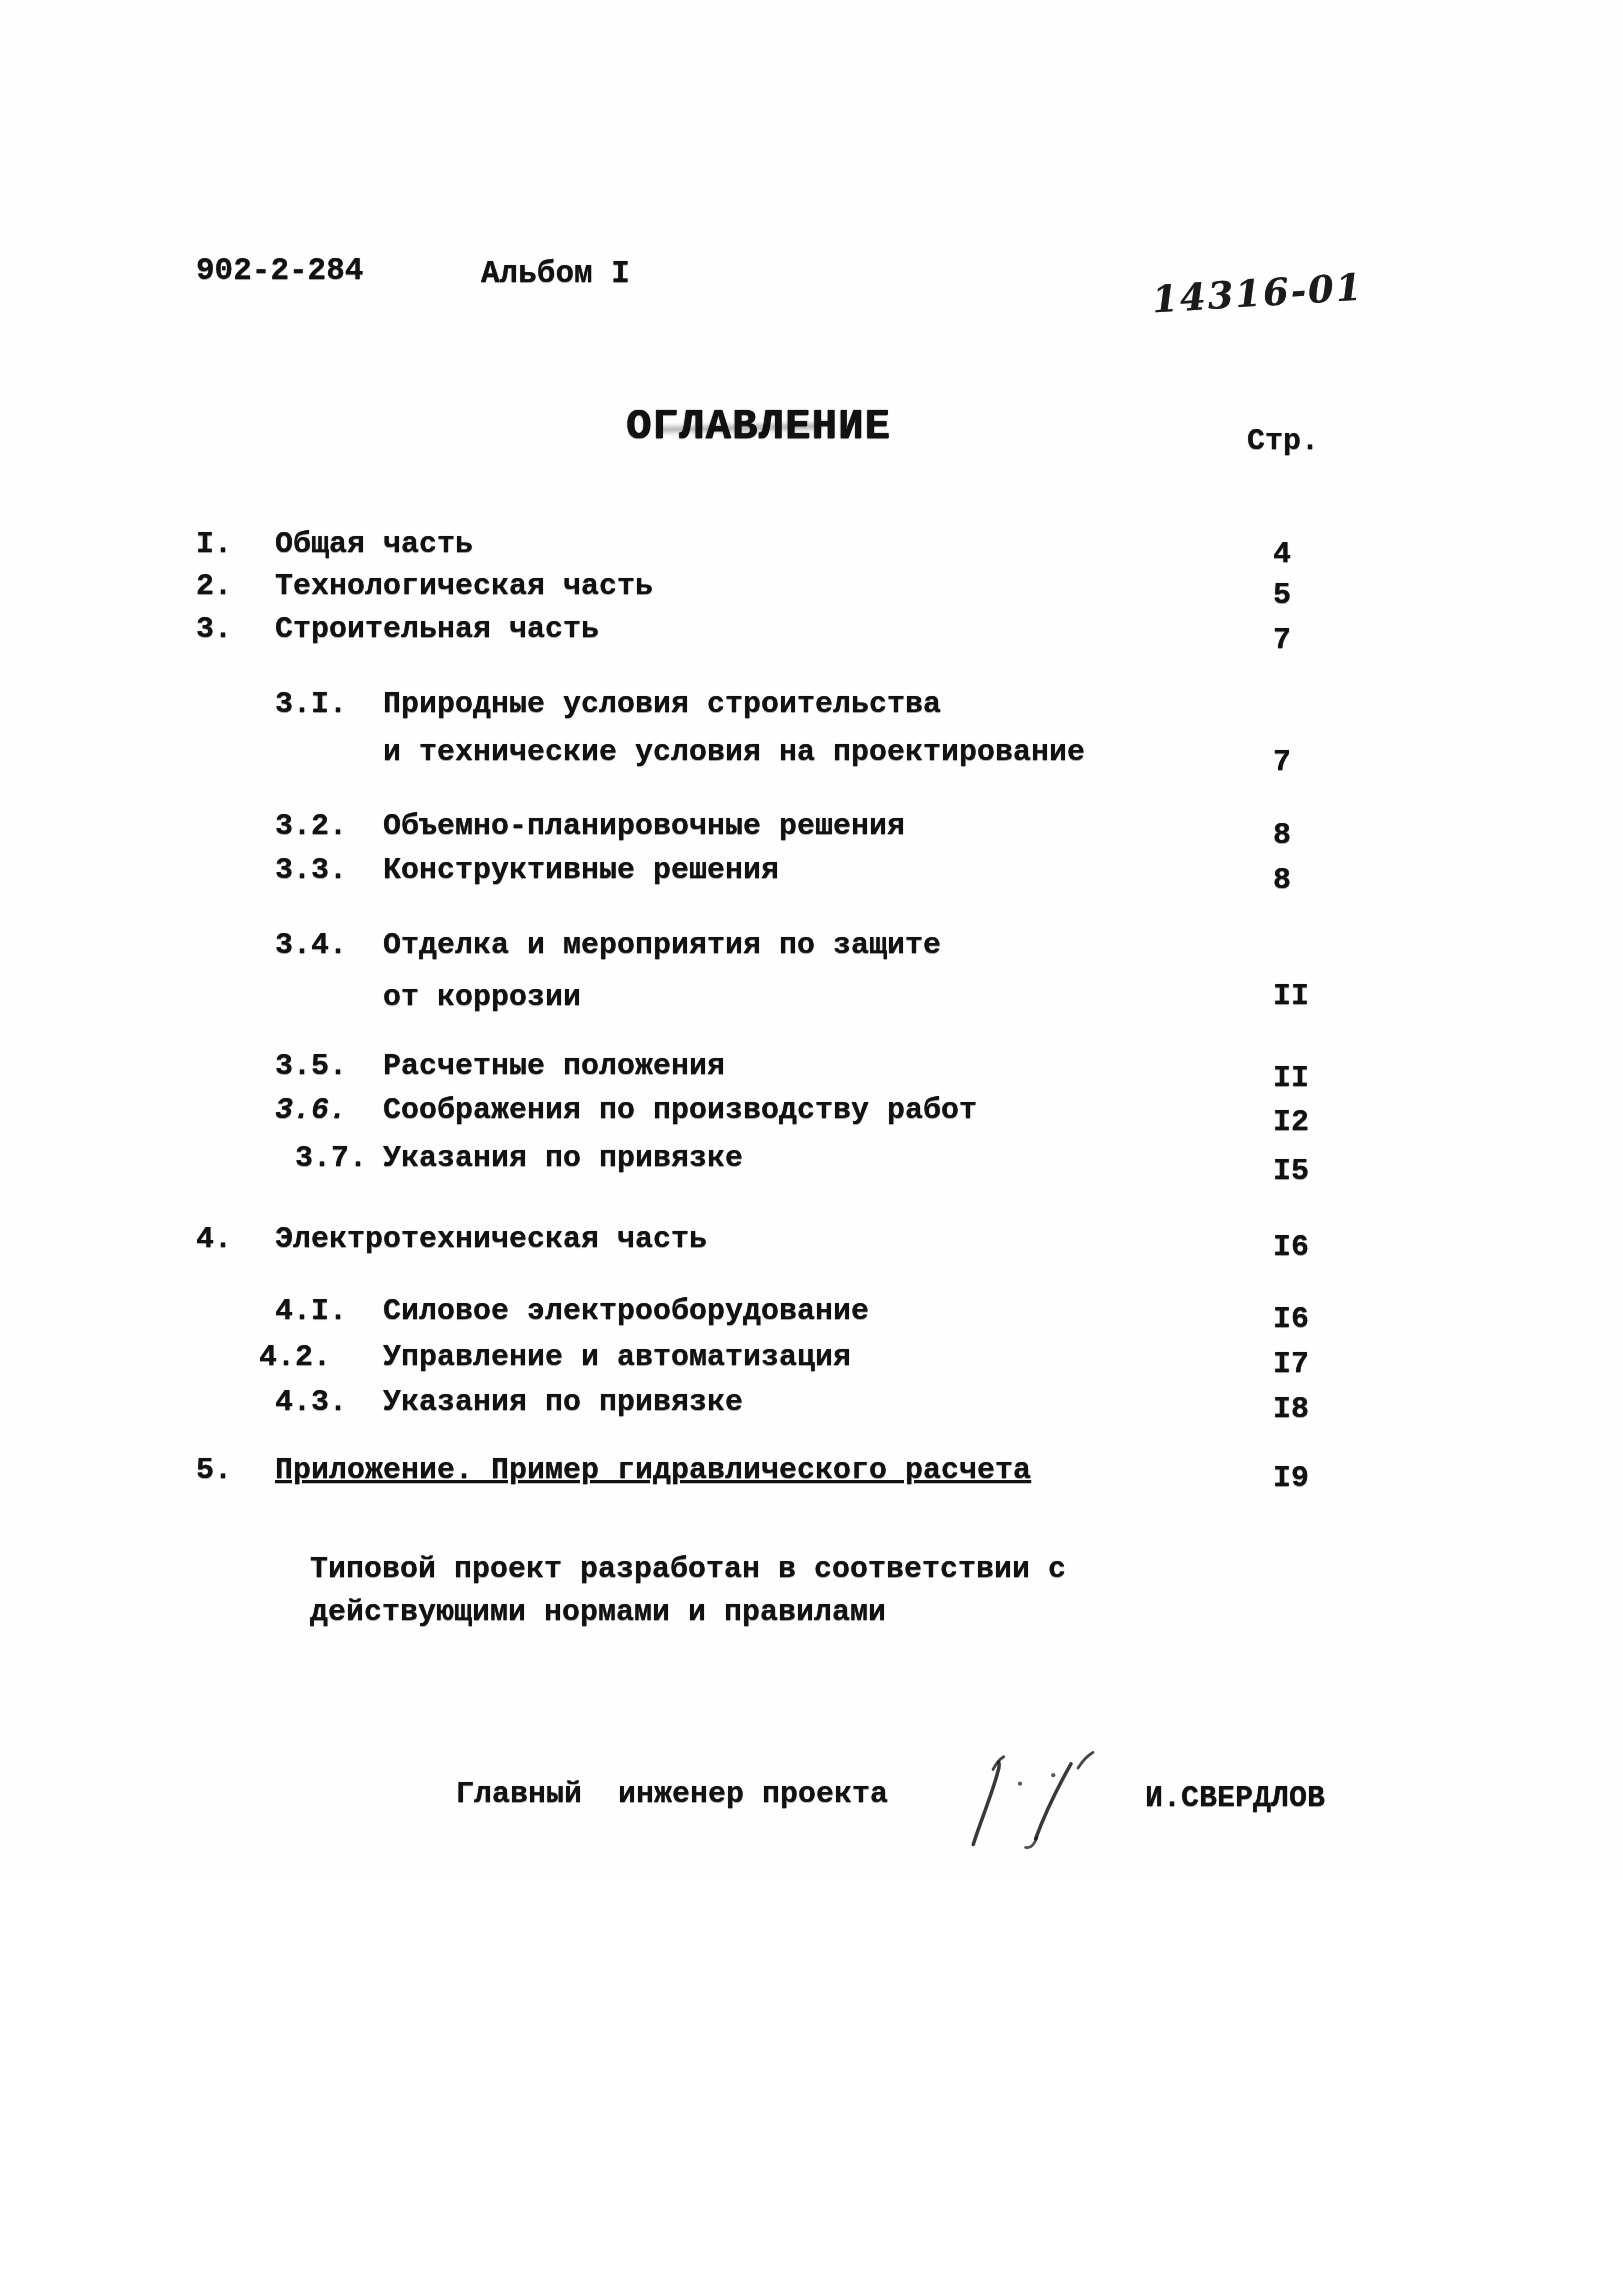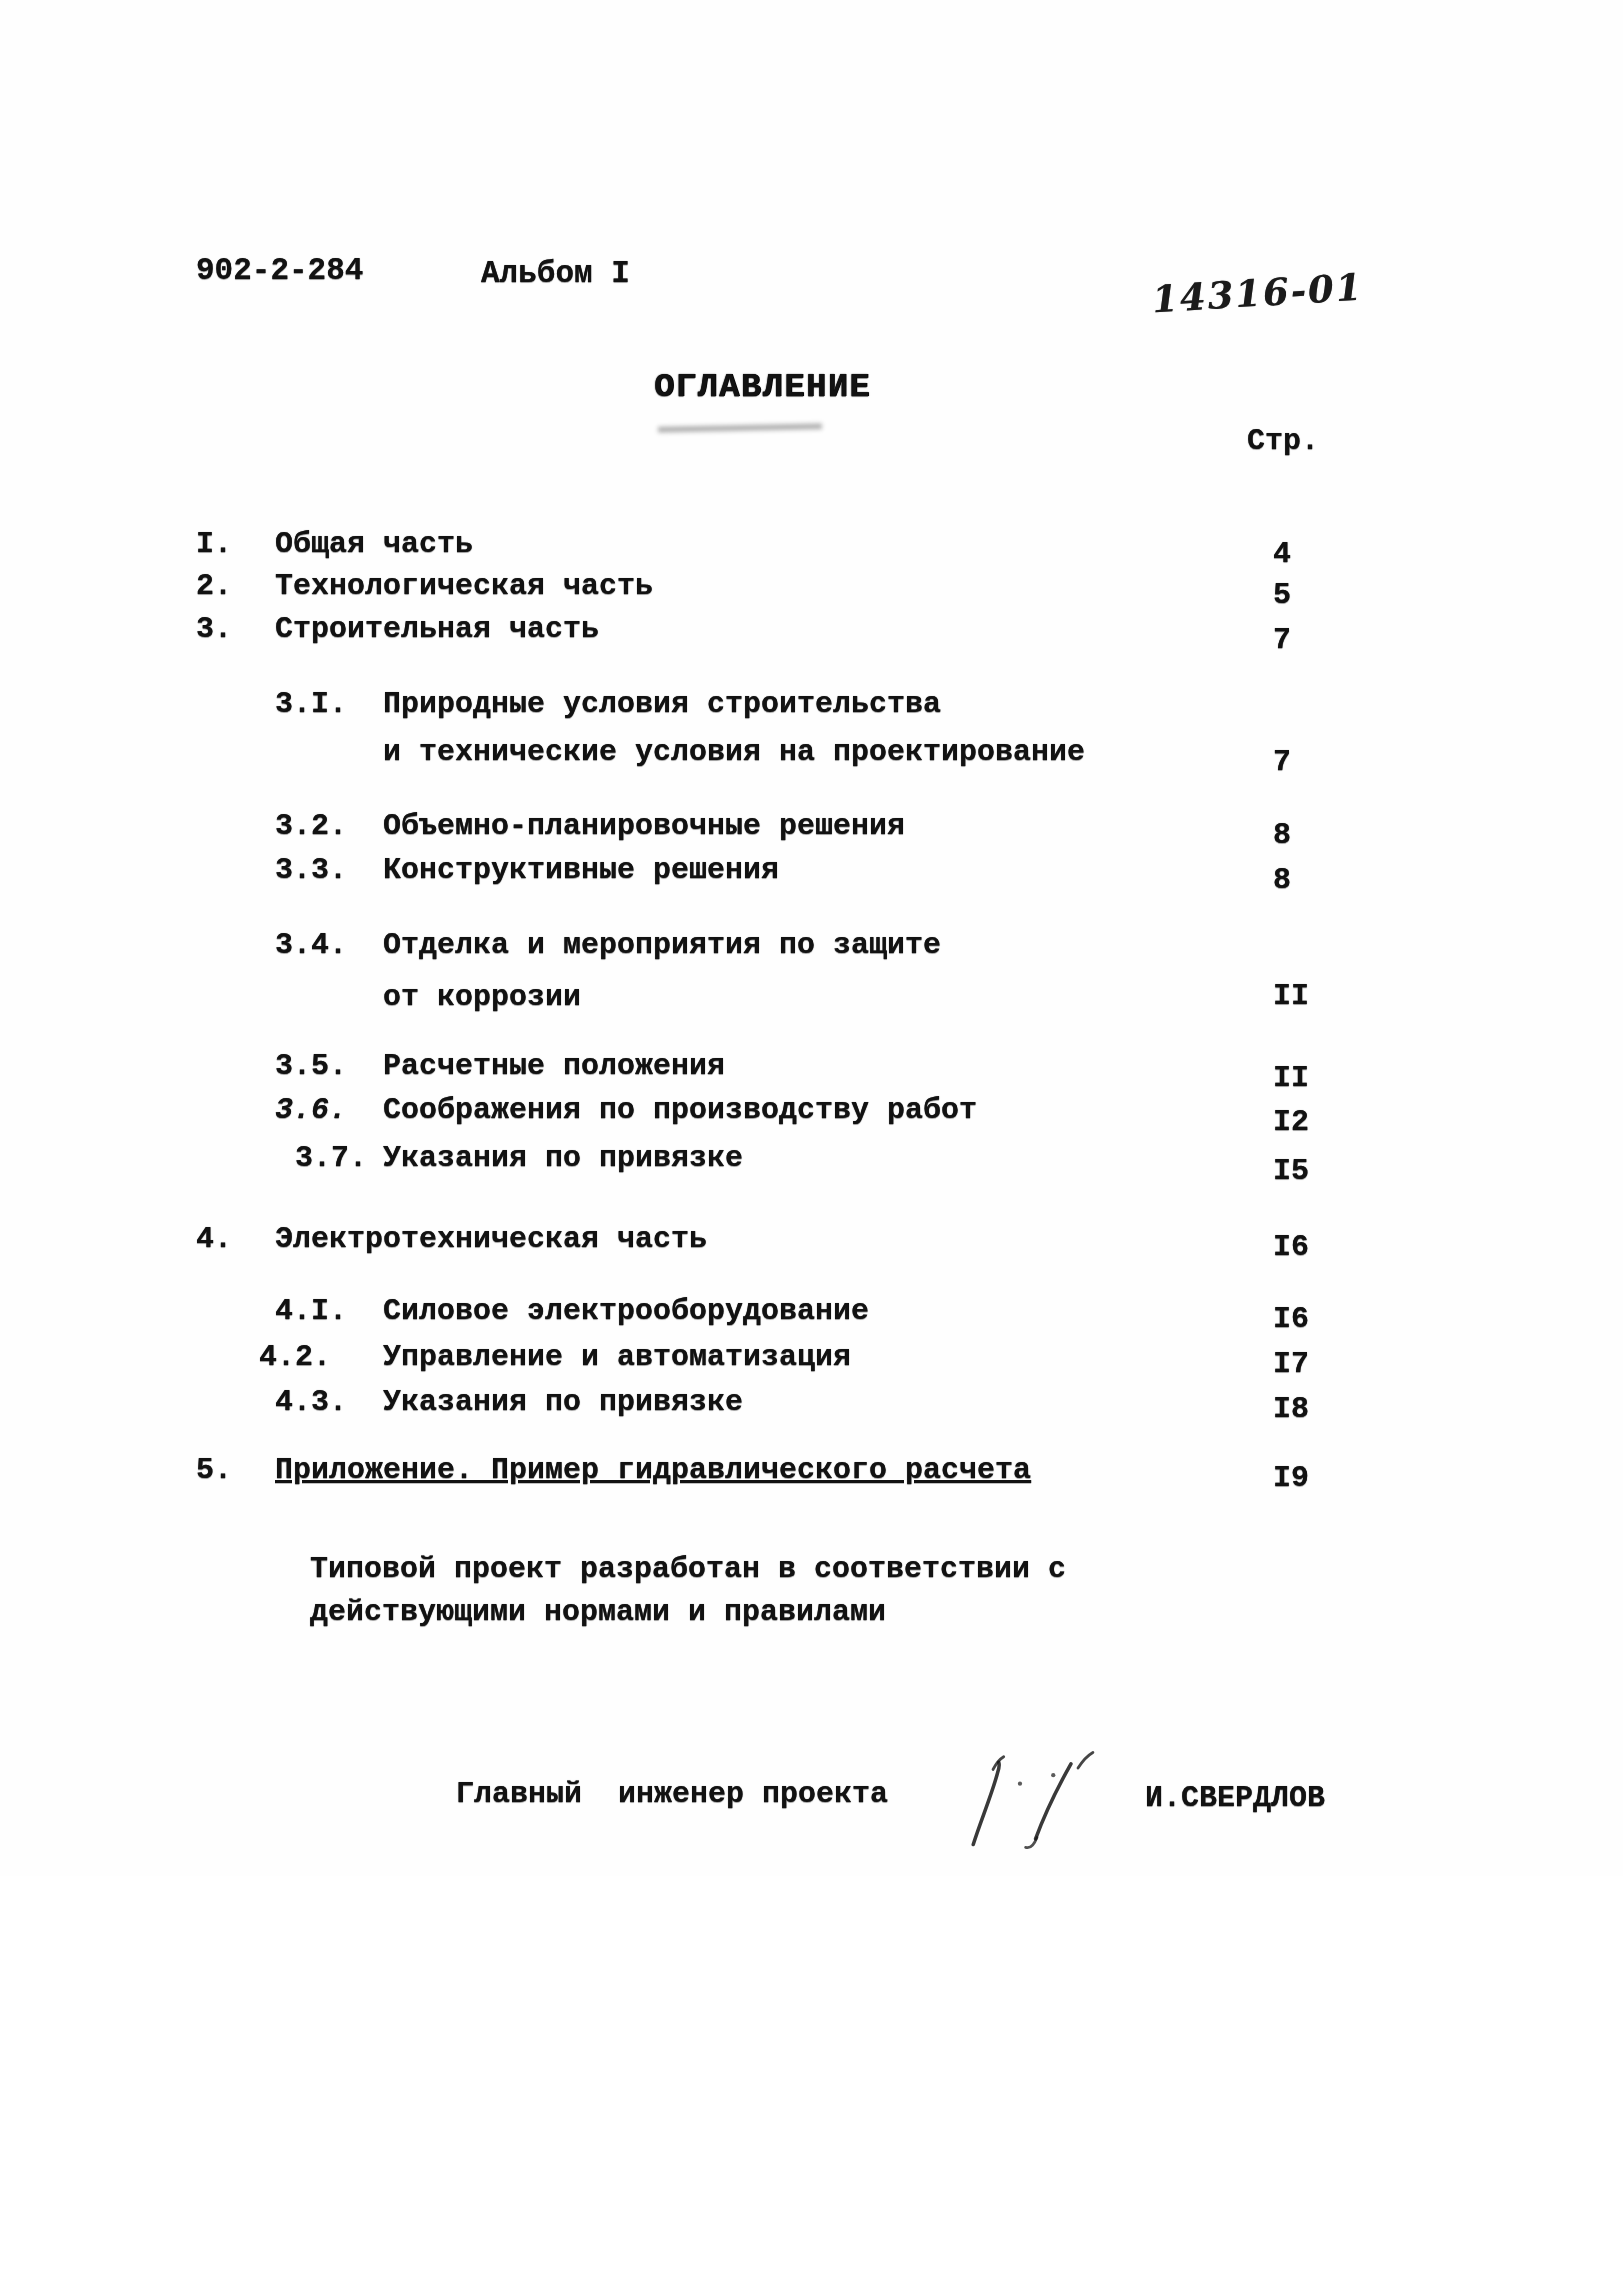--- a/index.html
+++ b/index.html
@@ -25,24 +25,23 @@
     position:absolute;left:1152px;top:271px;
     font-family:"DejaVu Serif",serif;
     font-style:italic;font-weight:bold;
     font-size:37px;letter-spacing:2px;
     transform:rotate(-3.5deg);
     color:#1b1b1b;
     text-shadow:0 0 0.7px rgba(0,0,0,.6);
     white-space:pre;
   }
   .doc-title{
-    left:626px;top:369px;
-    font-size:34px;letter-spacing:1.3px;
+    left:626px;top:404px;
+    font-size:42px;letter-spacing:1.3px;
     text-shadow:0 1.3px 0.7px rgba(0,0,0,.45),0 0 1.3px rgba(0,0,0,.8),0.7px 0 0 #000;
-    margin-left:28px;
   }
   .title-smudge{
     position:absolute;left:658px;top:425px;width:164px;height:5.9px;
     background:rgba(10,10,10,.30);
     filter:blur(2px);
     transform:rotate(-1.2deg);
   }
   .str-hdr{left:1247px;top:425px;}
   .toc-num,.toc-line,.toc-page{
     position:absolute;

